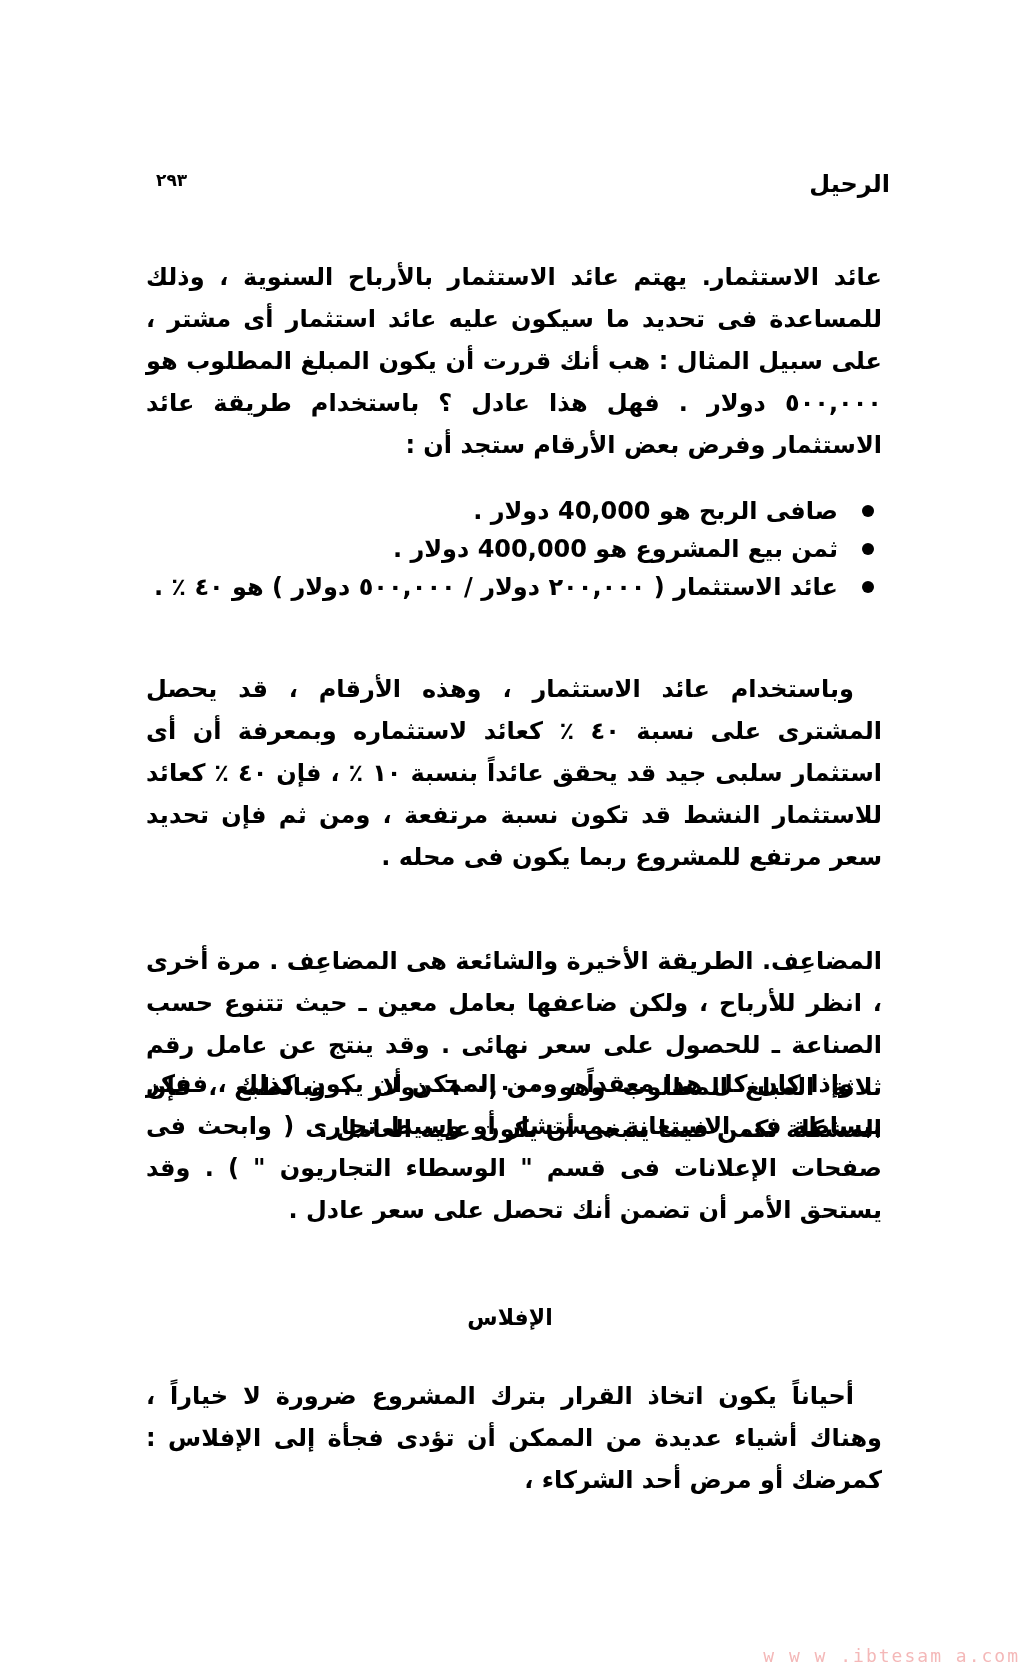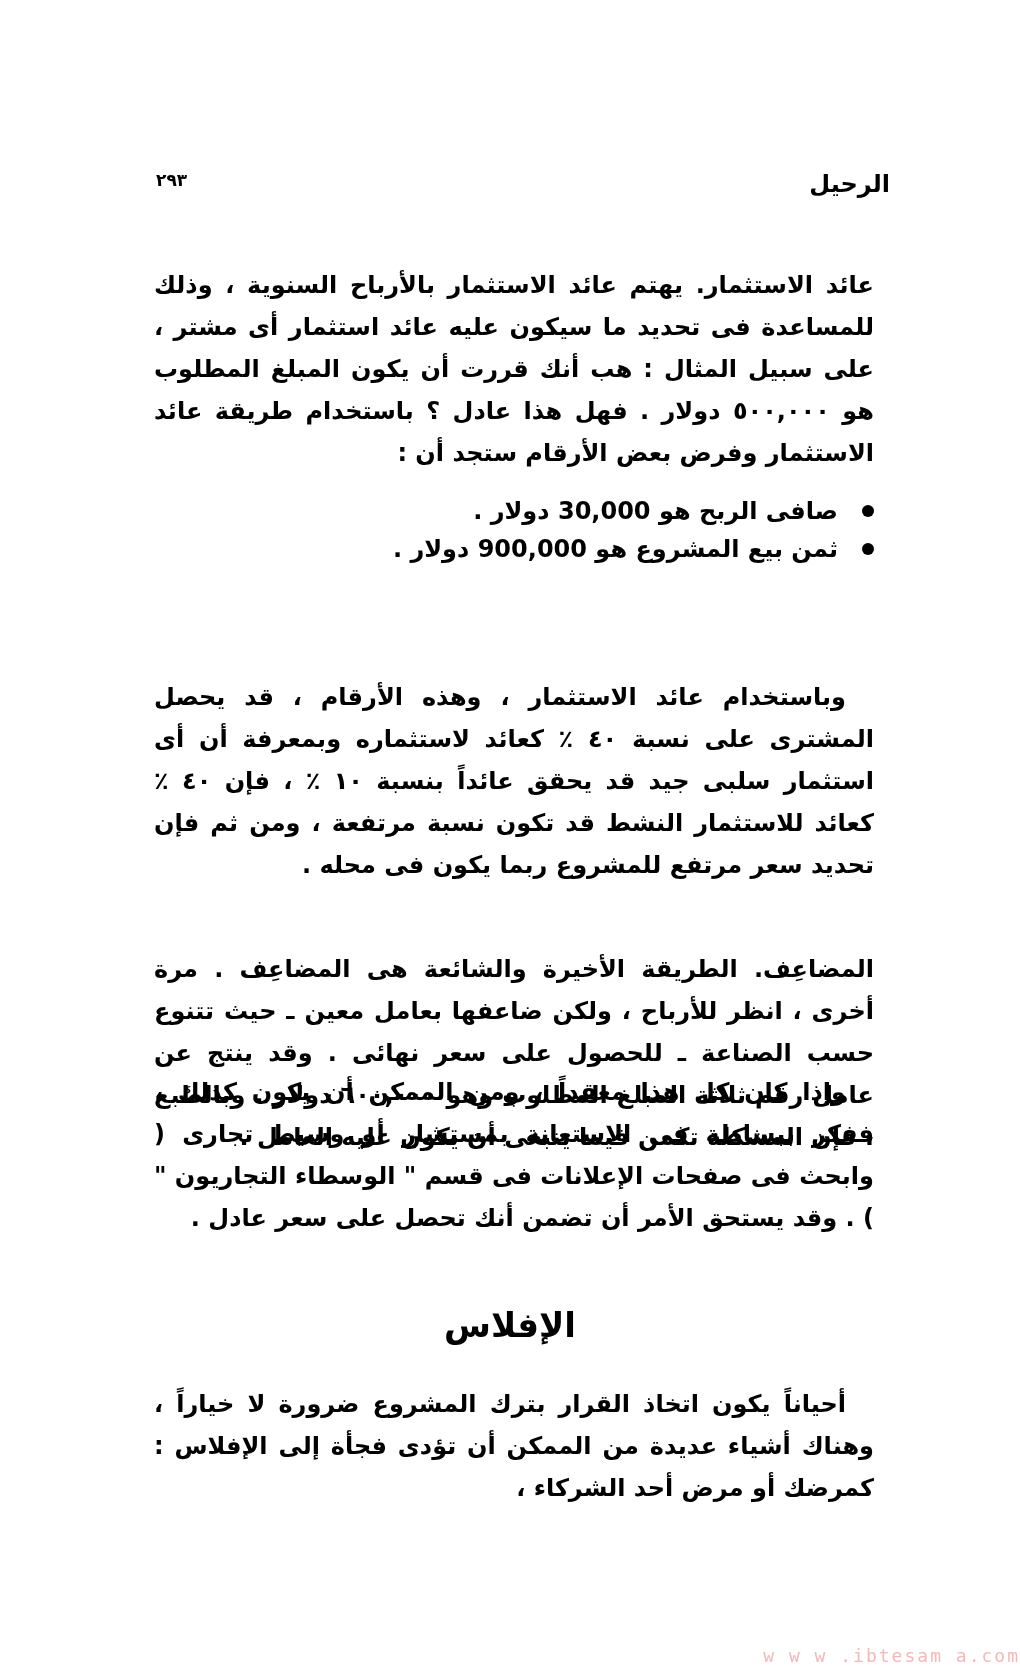--- a/index.html
+++ b/index.html
@@ -4,51 +4,52 @@
 <style>
   html, body { margin:0; padding:0; background:#ffffff; }
   body { width:1020px; height:1680px; position:relative; overflow:hidden;
          font-family:"DejaVu Sans", sans-serif; color:#000; }
   .page { position:absolute; left:0; top:0; width:1020px; height:1680px; }
   .header { position:absolute; top:170px; left:150px; width:740px; height:30px; }
   .page-num { position:absolute; left:6px; top:0; font-size:17px; font-weight:bold; direction:rtl; }
   .running-title { position:absolute; left:0; right:0; text-align:right; top:0; font-size:24px; font-weight:bold; direction:rtl; }
   .body-text { position:absolute; left:146px; width:736px; direction:rtl; text-align:justify;
                font-size:24px; font-weight:bold; line-height:42px; }
-  .body-text p { margin:8px; text-align-last:right; }
+  .body-text p { margin:0; text-align-last:right; }
   .lead { font-weight:900; }
   .indent { text-indent:28px; }
   ul.bullets { position:absolute; left:150px; width:728px; top:492px; margin:0; padding:0;
                list-style:none; direction:rtl; font-size:24px; font-weight:bold; line-height:38px; }
   ul.bullets li { position:relative; padding-right:40px; }
   ul.bullets li .dot { position:absolute; right:4px; top:13px; width:12px; height:12px; border-radius:50%; background:#000; }
   .section-heading { position:absolute; top:1305px; left:0; width:1020px; text-align:center;
-                     font-size:34px; font-weight:900; direction:rtl; }
+                     font-size:22px; font-weight:900; direction:rtl; }
   .watermark { position:absolute; top:1645px; left:0; width:1020px; text-align:right;
                font-family:"DejaVu Sans Mono", monospace; font-size:18px; color:#f4b8b8; letter-spacing:2px; }
 </style>
 </head>
 <body>
 
 <div class="page">
 
   <div class="header">
     <span class="page-num">٢٩٣</span>
     <span class="running-title">الرحيل</span>
   </div>
 
   <div class="body-text" style="top:256px;">
     <p>
       <span class="lead">عائد الاستثمار</span><span>. يهتم عائد الاستثمار بالأرباح السنوية ، وذلك للمساعدة فى تحديد ما سيكون عليه عائد استثمار أى مشتر ، على سبيل المثال : هب أنك قررت أن يكون المبلغ المطلوب هو ٥٠٠,٠٠٠ دولار . فهل هذا عادل ؟ باستخدام طريقة عائد الاستثمار وفرض بعض الأرقام ستجد أن :</span>
     </p>
   </div>
 
   <ul class="bullets">
-    <li><span class="dot"></span><span>صافى الربح هو 30,000 دولار .</span></li>
-    <li><span class="dot"></span><span>ثمن بيع المشروع هو 900,000 دولار .</span></li>
+    <li><span class="dot"></span><span>صافى الربح هو 40,000 دولار .</span></li>
+    <li><span class="dot"></span><span>ثمن بيع المشروع هو 400,000 دولار .</span></li>
+    <li><span class="dot"></span><span>عائد الاستثمار ( ٢٠٠,٠٠٠ دولار / ٥٠٠,٠٠٠ دولار ) هو ٤٠ ٪ .</span></li>
   </ul>
 
   <div class="body-text" style="top:668px;">
     <p class="indent">وباستخدام عائد الاستثمار ، وهذه الأرقام ، قد يحصل المشترى على نسبة ٤٠ ٪ كعائد لاستثماره وبمعرفة أن أى استثمار سلبى جيد قد يحقق عائداً بنسبة ١٠ ٪ ، فإن ٤٠ ٪ كعائد للاستثمار النشط قد تكون نسبة مرتفعة ، ومن ثم فإن تحديد سعر مرتفع للمشروع ربما يكون فى محله .</p>
   </div>
 
   <div class="body-text" style="top:940px;">
     <p>
       <span class="lead">المضاعِف</span><span>. الطريقة الأخيرة والشائعة هى المضاعِف . مرة أخرى ، انظر للأرباح ، ولكن ضاعفها بعامل معين ـ حيث تتنوع حسب الصناعة ـ للحصول على سعر نهائى . وقد ينتج عن عامل رقم ثلاثة المبلغ المطلوب وهو ٦٠٠,٠٠٠ دولار . وبالطبع ، فإن المشكلة تكمن فيما ينبغى أن يكون عليه العامل .</span>
     </p>

